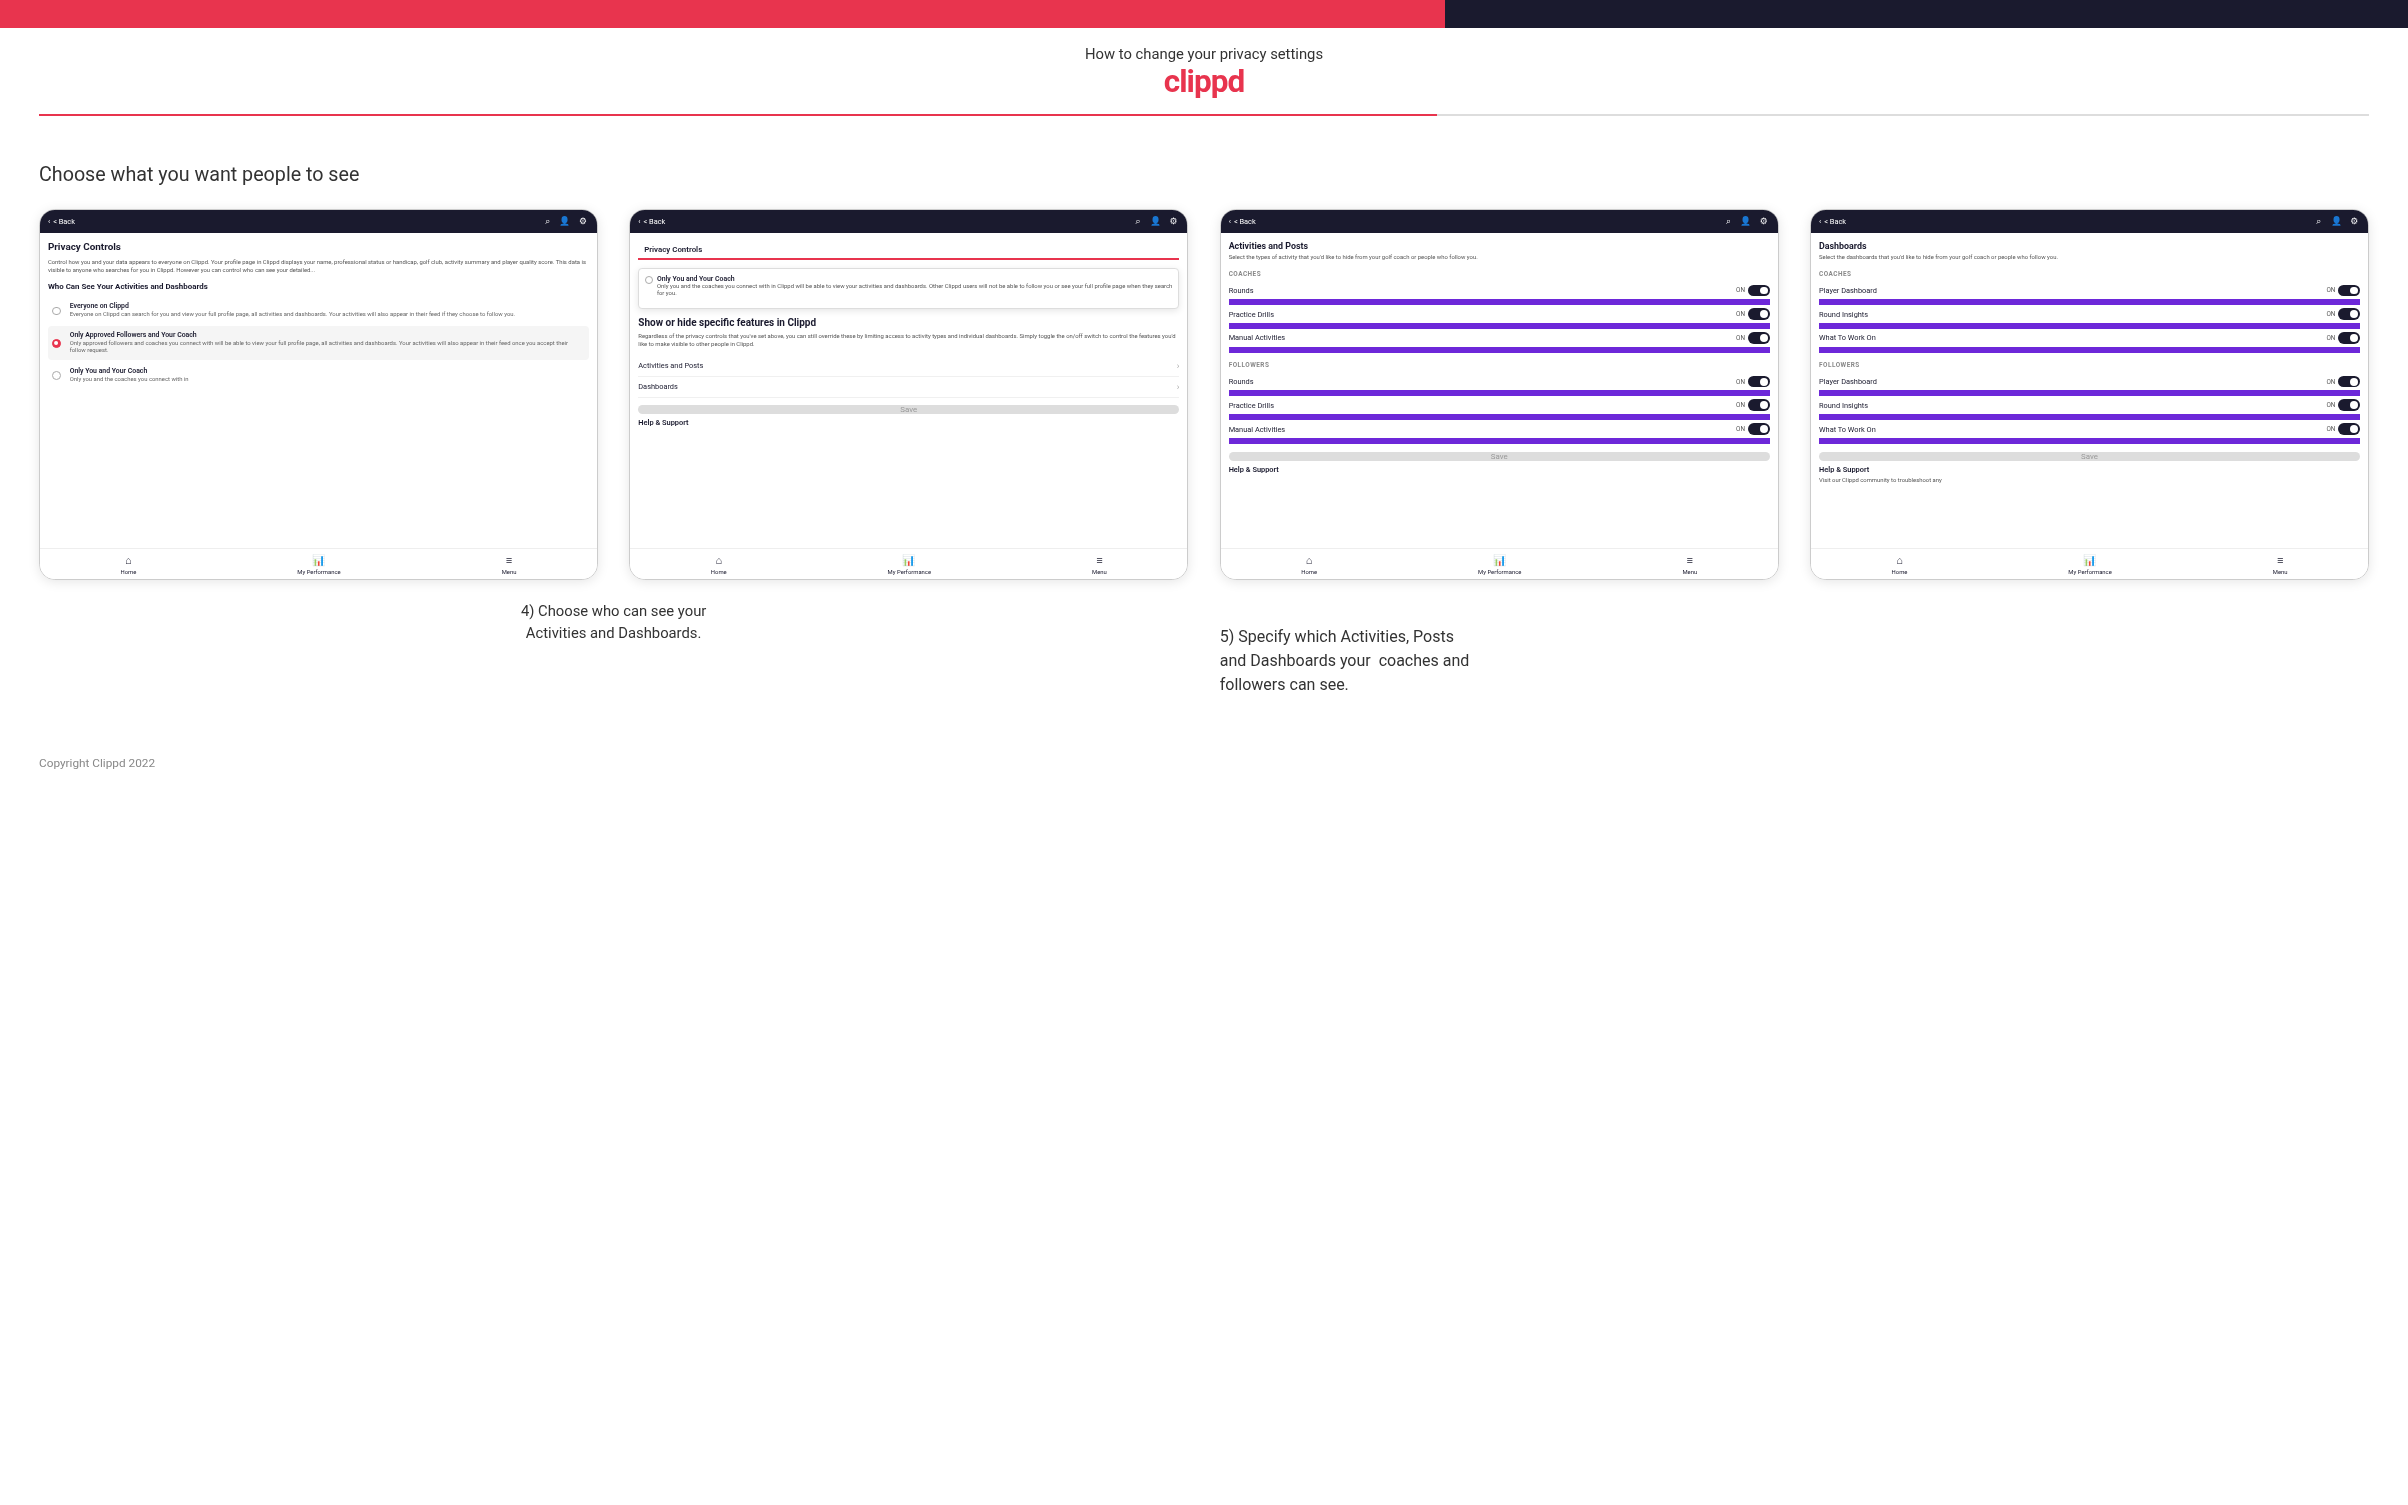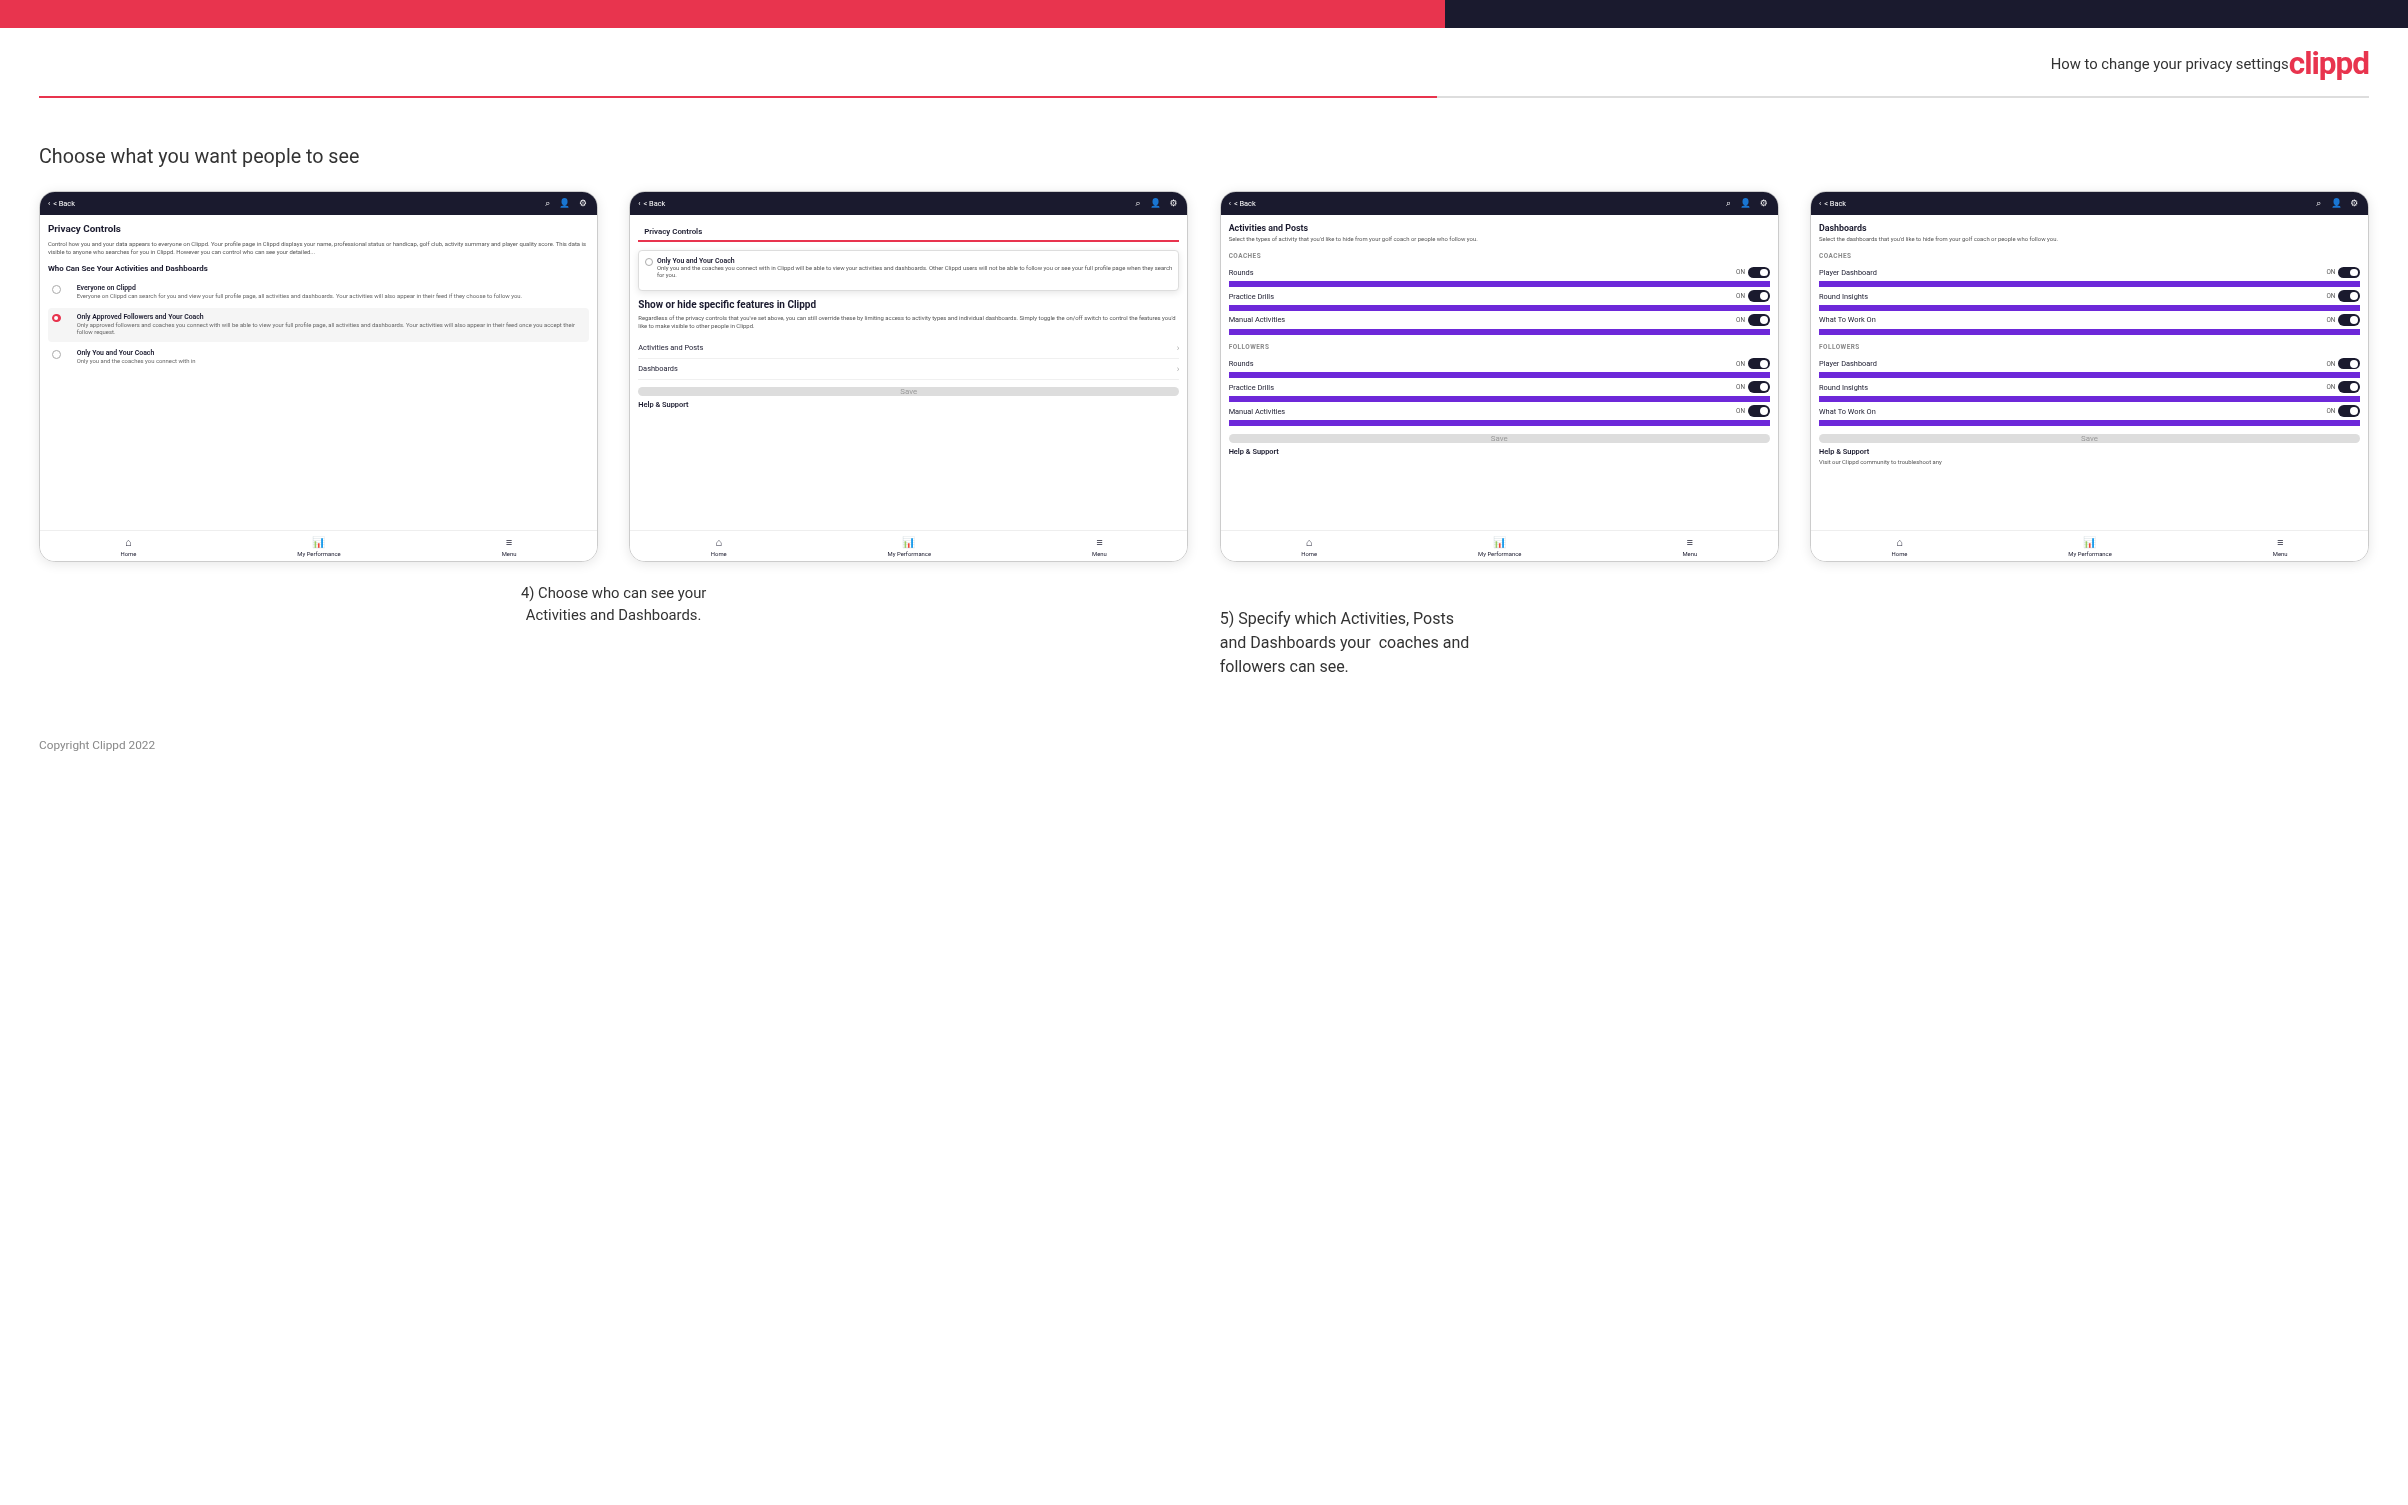--- a/index.html
+++ b/index.html
@@ -29,22 +29,23 @@
     .top-bar-dark {
       background: #1a1a2e;
       height: 100%;
       flex: 1;
     }
 
     
     .header {
       display: flex;
       align-items: center;
-      justify-content: flex-end;
+      justify-content: flex-start;
       padding: 17.7px 39px 13.8px 39px;
+      flex-direction: column;
     }
     .header-title {
       font-size: 14.8px;
       color: #333;
       font-weight: 400;
     }
     .logo {
       font-size: 31.5px;
       font-weight: 700;
       color: #e8344e;
@@ -136,22 +137,22 @@
     }
     .privacy-section-title {
       font-size: 7.9px;
       font-weight: 700;
       color: #1a1a2e;
       margin-bottom: 5.9px;
     }
 
     .radio-option {
       display: flex;
-      align-items: flex-start;
-      gap: 16px;
+      align-items: center;
+      gap: 9px;
       padding: 4.9px 3.9px;
       margin-bottom: 2px;
       border-radius: 3.9px;
       background: #fff;
     }
     .radio-option.selected {
       background: #f5f5f5;
     }
     .radio-circle {
       width: 8.9px;

